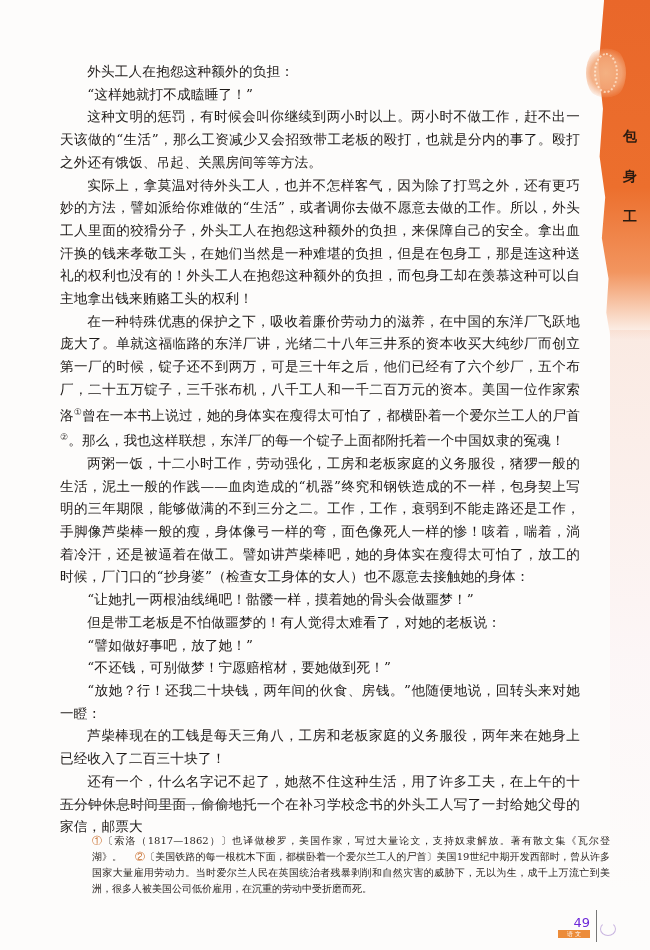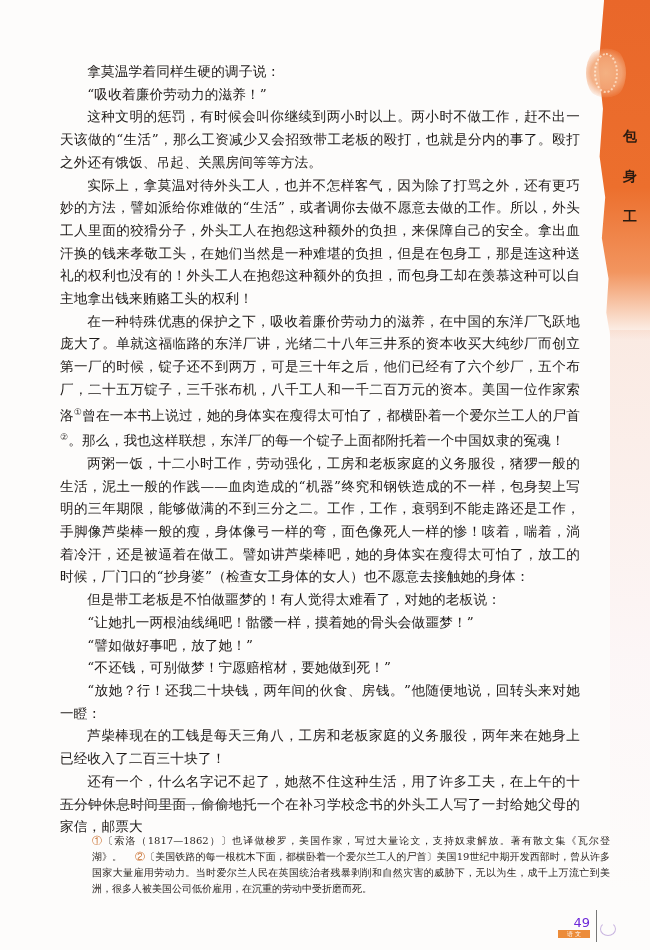--- a/index.html
+++ b/index.html
@@ -71,28 +71,28 @@
 <div class="side-banner"></div>
 <div class="side-glow"></div>
 <div class="medallion"></div>
 <div class="vertical-title">
   <span>包</span>
   <span>身</span>
   <span>工</span>
 </div>
 
 <div class="content">
-  <p>拿莫温学着同样生硬的调子说：</p>
-  <p>“吸收着廉价劳动力的滋养！”</p>
+  <p>外头工人在抱怨这种额外的负担：</p>
+  <p>“这样她就打不成瞌睡了！”</p>
   <p>这种文明的惩罚，有时候会叫你继续到两小时以上。两小时不做工作，赶不出一天该做的“生活”，那么工资减少又会招致带工老板的殴打，也就是分内的事了。殴打之外还有饿饭、吊起、关黑房间等等方法。</p>
   <p>实际上，拿莫温对待外头工人，也并不怎样客气，因为除了打骂之外，还有更巧妙的方法，譬如派给你难做的“生活”，或者调你去做不愿意去做的工作。所以，外头工人里面的狡猾分子，外头工人在抱怨这种额外的负担，来保障自己的安全。拿出血汗换的钱来孝敬工头，在她们当然是一种难堪的负担，但是在包身工，那是连这种送礼的权利也没有的！外头工人在抱怨这种额外的负担，而包身工却在羡慕这种可以自主地拿出钱来贿赂工头的权利！</p>
   <p><span>在一种特殊优惠的保护之下，吸收着廉价劳动力的滋养，在中国的东洋厂飞跃地庞大了。单就这福临路的东洋厂讲，光绪二十八年三井系的资本收买大纯纱厂而创立第一厂的时候，锭子还不到两万，可是三十年之后，他们已经有了六个纱厂，五个布厂，二十五万锭子，三千张布机，八千工人和一千二百万元的资本。美国一位作家索洛</span><sup>①</sup><span>曾在一本书上说过，她的身体实在瘦得太可怕了，都横卧着一个爱尔兰工人的尸首</span><sup>②</sup><span>。那么，我也这样联想，东洋厂的每一个锭子上面都附托着一个中国奴隶的冤魂！</span></p>
   <p>两粥一饭，十二小时工作，劳动强化，工房和老板家庭的义务服役，猪猡一般的生活，泥土一般的作践——血肉造成的“机器”终究和钢铁造成的不一样，包身契上写明的三年期限，能够做满的不到三分之二。工作，工作，衰弱到不能走路还是工作，手脚像芦柴棒一般的瘦，身体像弓一样的弯，面色像死人一样的惨！咳着，喘着，淌着冷汗，还是被逼着在做工。譬如讲芦柴棒吧，她的身体实在瘦得太可怕了，放工的时候，厂门口的“抄身婆”（检查女工身体的女人）也不愿意去接触她的身体：</p>
+  <p>“让她扎一两根油线绳吧！骷髅一样，摸着她的骨头会做噩梦！”</p>
   <p>但是带工老板是不怕做噩梦的！有人觉得太难看了，对她的老板说：</p>
-  <p>“让她扎一两根油线绳吧！骷髅一样，摸着她的骨头会做噩梦！”</p>
   <p>“譬如做好事吧，放了她！”</p>
   <p>“不还钱，可别做梦！宁愿赔棺材，要她做到死！”</p>
   <p>“放她？行！还我二十块钱，两年间的伙食、房钱。”他随便地说，回转头来对她一瞪：</p>
   <p>芦柴棒现在的工钱是每天三角八，工房和老板家庭的义务服役，两年来在她身上已经收入了二百三十块了！</p>
   <p>还有一个，什么名字记不起了，她熬不住这种生活，用了许多工夫，在上午的十五分钟休息时间里面，偷偷地托一个在补习学校念书的外头工人写了一封给她父母的家信，邮票大</p>
 </div>
 
 <div class="divider"></div>
 
 <div class="footnotes">

